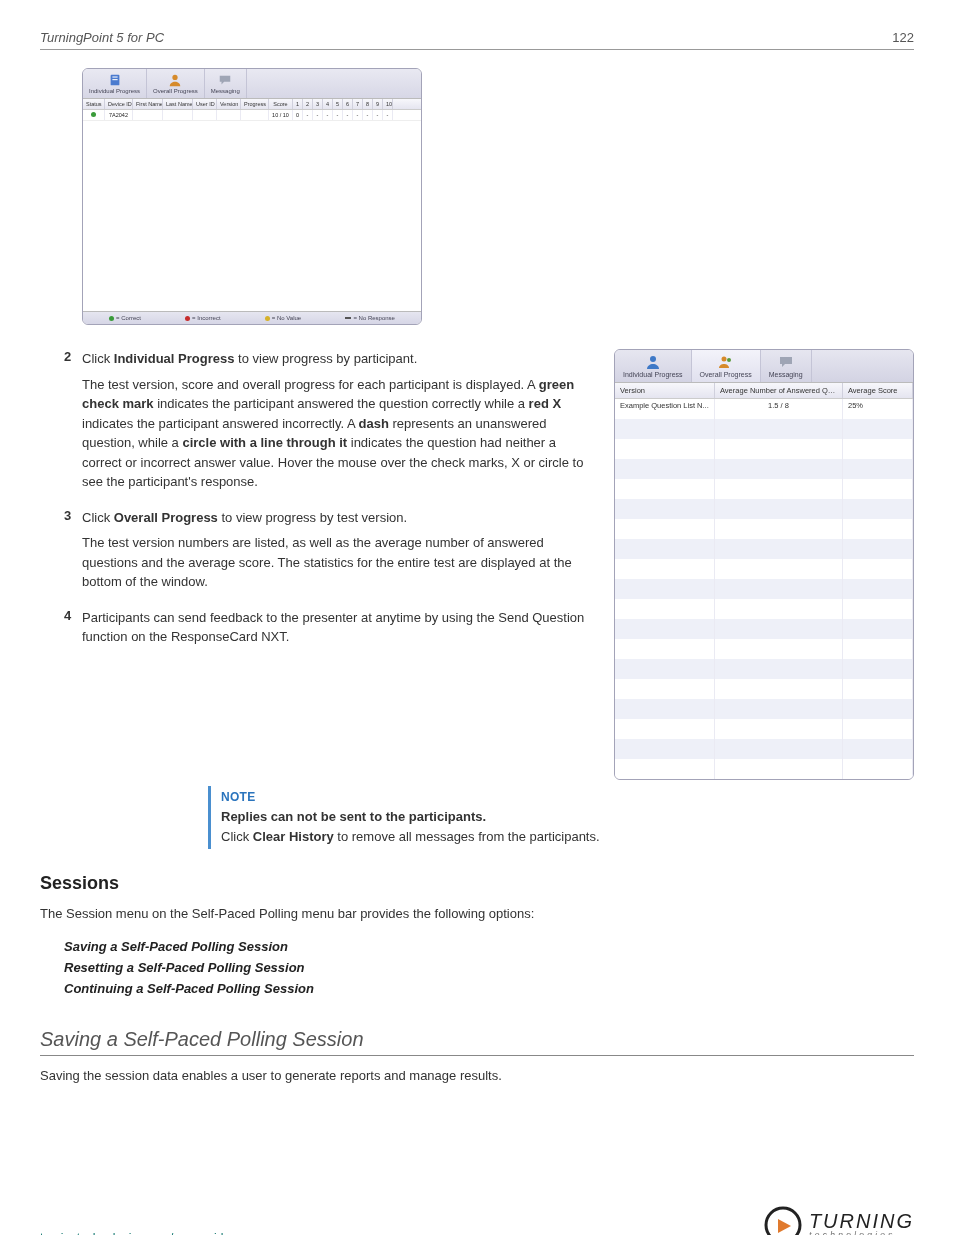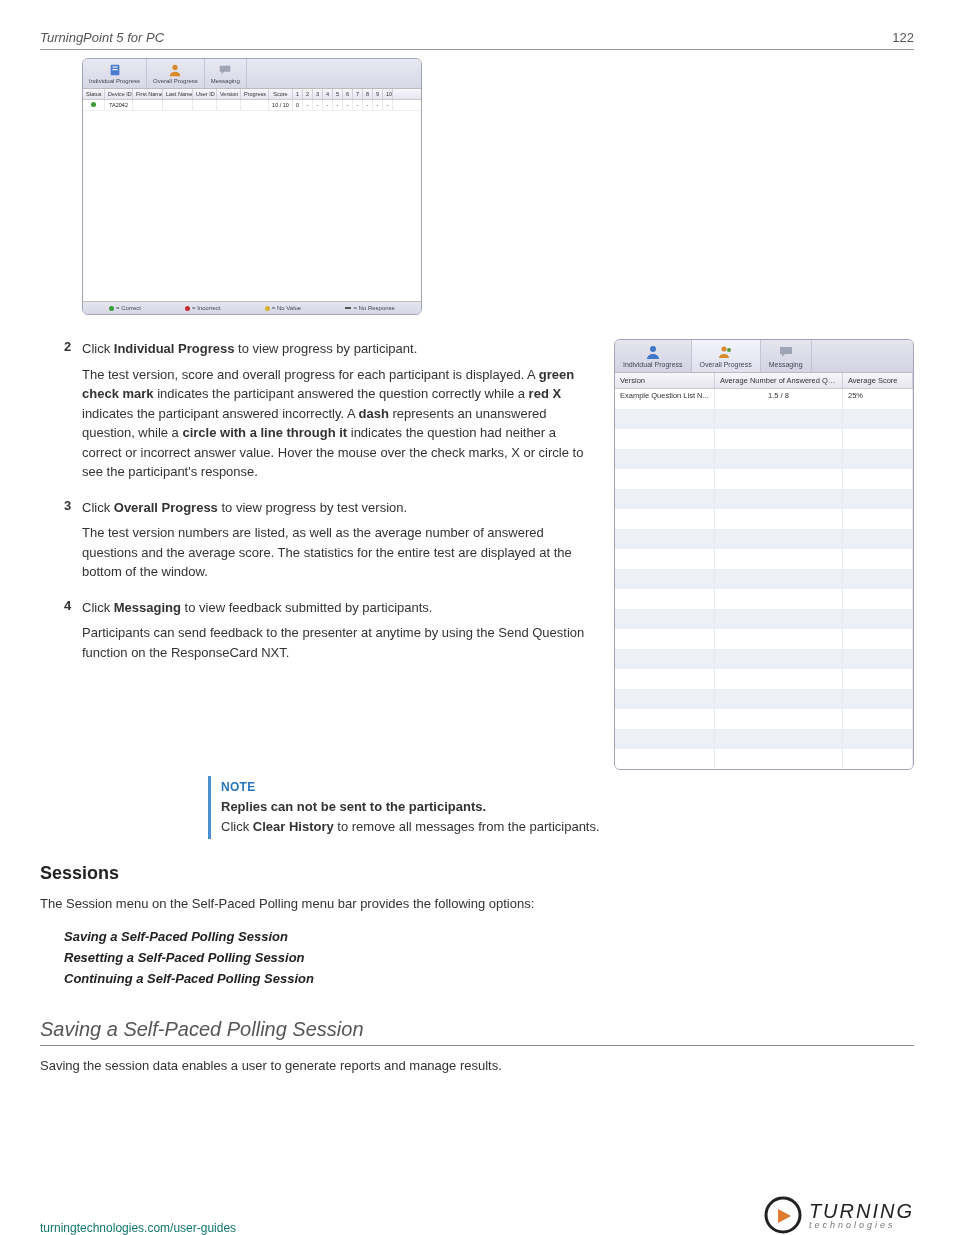--- a/index.html
+++ b/index.html
@@ -12,21 +12,21 @@
     margin: 0 auto;
     padding: 30px 40px 20px 40px;
     position: relative;
   }
   .header-row {
     display: flex;
     justify-content: space-between;
     align-items: center;
     border-bottom: 1px solid #999;
     padding-bottom: 4px;
-    margin-bottom: 8px;
+    margin-bottom: 18px;
   }
   .header-title { font-style: italic; color: #555; font-size: 13px; }
   .page-num { color: #555; font-size: 13px; }
 
   
   .viewer1 {
     width: 340px;
     margin-left: 42px;
     border: 1px solid #a3a3b8;
     border-radius: 6px;
@@ -271,21 +271,20 @@
       <div class="li">
         <div class="num">3</div>
         <div class="body">
           <p><span>Click </span><span class="bold">Overall Progress</span><span> to view progress by test version.</span></p>
           <p>The test version numbers are listed, as well as the average number of answered questions and the average score. The statistics for the entire test are displayed at the bottom of the window.</p>
         </div>
       </div>
       <div class="li">
         <div class="num">4</div>
         <div class="body">
-          <p><span>Click </span><span class="bold">Messaging</span><span> to view feedback submitted by participants.</span></p>
           <p>Participants can send feedback to the presenter at anytime by using the Send Question function on the ResponseCard NXT.</p>
         </div>
       </div>
     </div>
   </div>
 
   <div class="viewer2">
     <div class="tabs2">
       <div class="tab">
         <span class="ico">

